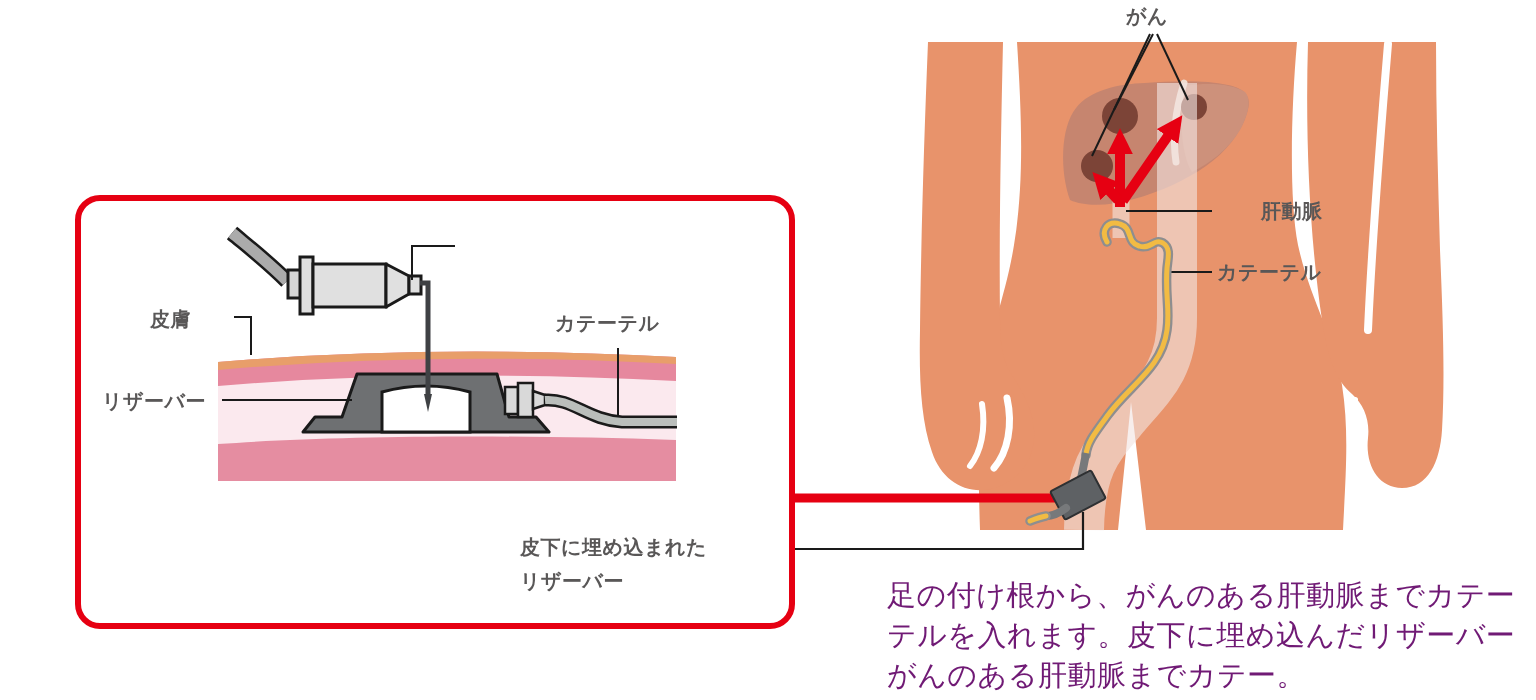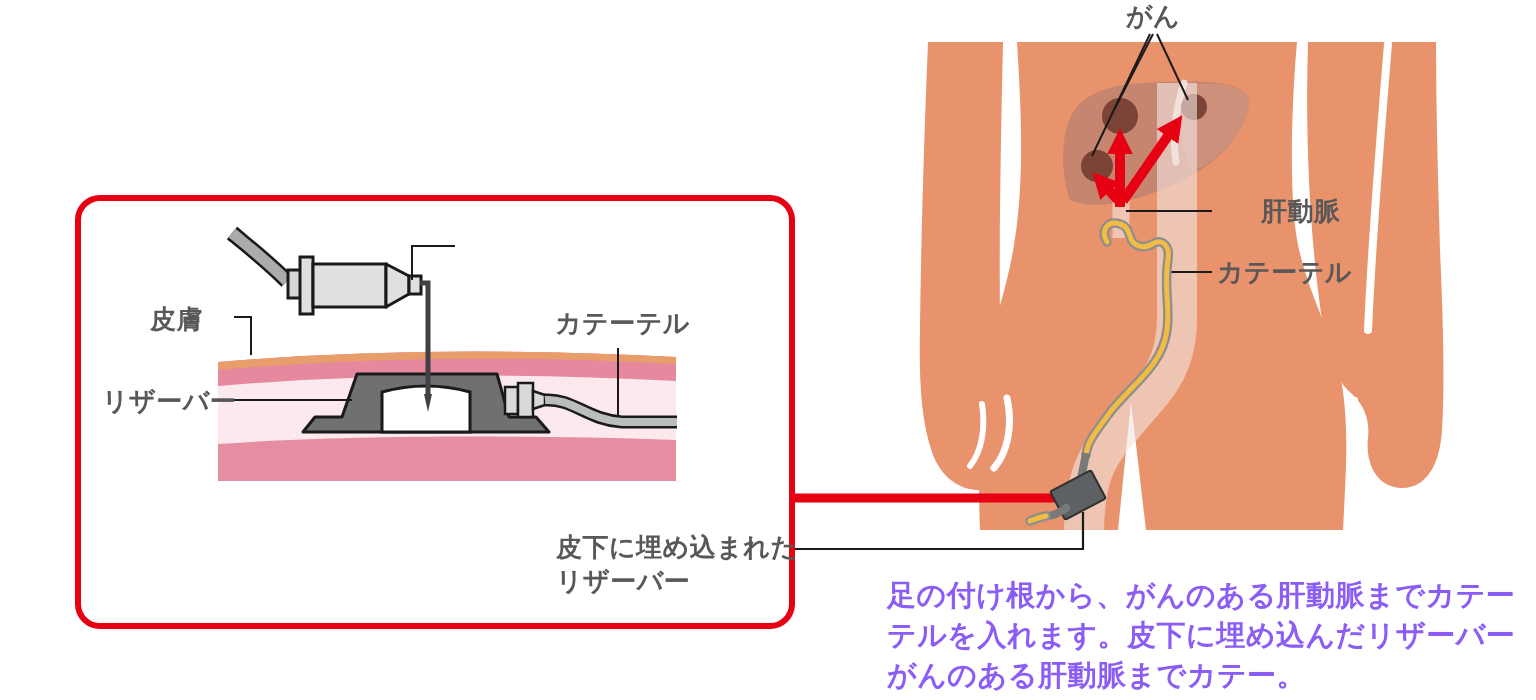--- a/index.html
+++ b/index.html
@@ -2,26 +2,26 @@
 <html><head>
 <meta charset="utf-8">
 <style>
   html,body{margin:0;padding:0;background:#ffffff;}
   .stage{
     position:relative;width:1536px;height:700px;background:#ffffff;overflow:hidden;
     font-family:"Liberation Sans","DejaVu Sans",sans-serif;
   }
   .canvas{position:absolute;left:0;top:0;}
   .lbl{
-    position:absolute;color:#595757;font-weight:bold;font-size:26px;line-height:30px;
+    position:absolute;color:#595757;font-weight:bold;font-size:20px;line-height:30px;
     white-space:nowrap;letter-spacing:0.5px;
   }
-  .lbl.two-line{line-height:34px;margin-left:36px;}
+  .lbl.two-line{line-height:34px;}
   .caption{
-    position:absolute;left:887px;top:575px;color:#8b5cf6;font-weight:bold;
+    position:absolute;left:887px;top:575px;color:#701a75;font-weight:normal;
     font-size:29px;line-height:40px;white-space:nowrap;letter-spacing:0.5px;
   }
 </style>
 </head>
 <body>
 
 <div class="stage">
 
   <svg class="canvas" width="1536" height="700" viewBox="0 0 1536 700">
 

